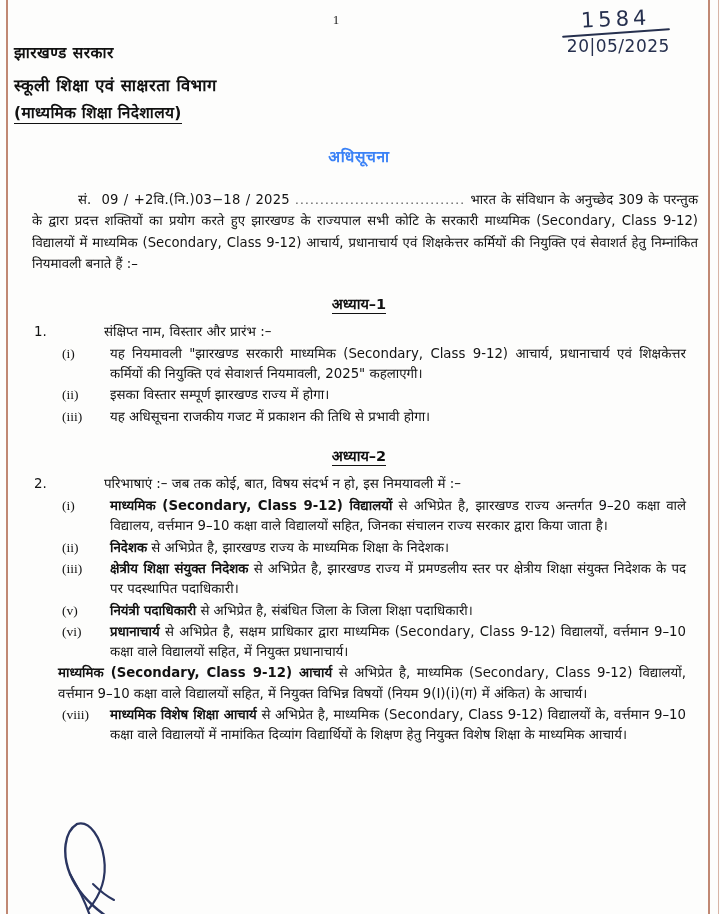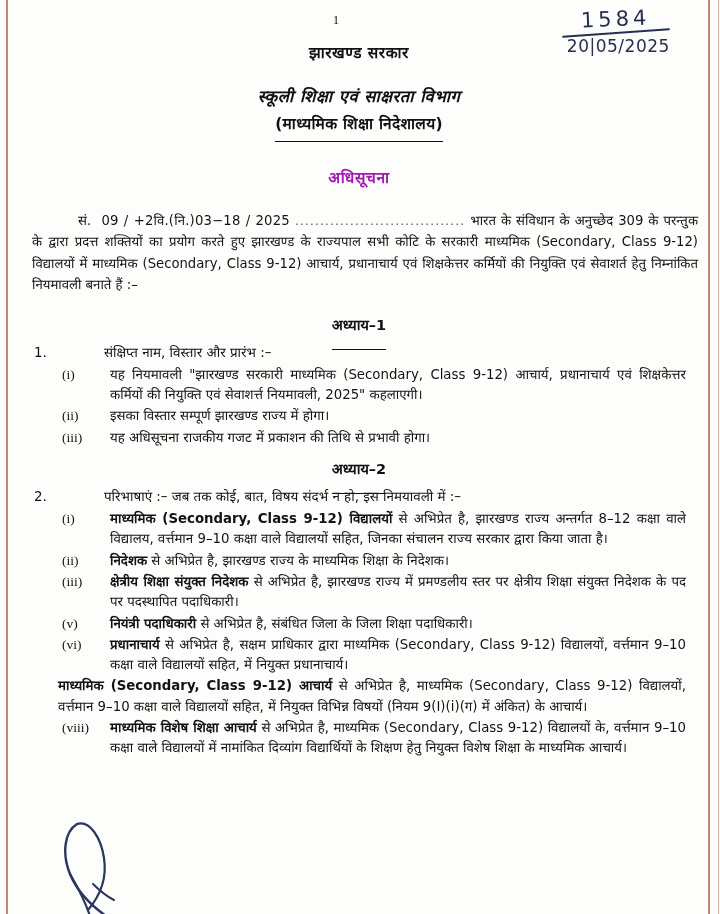--- a/index.html
+++ b/index.html
@@ -86,54 +86,52 @@
   }
   .hand-date {
     font-size: 17px;
     letter-spacing: 0.5px;
     transform: rotate(1.5deg) translateX(2px);
     white-space: nowrap;
   }
 
   
   .hdr {
-    text-align: center;
     font-family: "DejaVu Sans", sans-serif;
     font-weight: bold;
     color: #111;
   }
   .hdr-1 {
     font-size: 15.5px;
     margin-top: 13px;
     letter-spacing: 0.5px;
   }
   .hdr-2 {
     font-size: 16.5px;
-    margin-top: 21px;
+    margin-top: 10px;
     letter-spacing: 0.5px;
-    font-style: italic;
   }
   .hdr-3 {
     font-size: 15.5px;
     margin-top: 5px;
     letter-spacing: 0.3px;
   }
   .hdr-3 span.ul {
     border-bottom: 1.4px solid #111;
-    padding-bottom: 8px;
+    padding-bottom: 1px;
   }
 
   .notification-title {
     text-align: center;
     font-family: "DejaVu Sans", sans-serif;
     font-weight: bold;
     font-size: 15.5px;
-    margin-top: 32px;
+    margin-top: 22px;
     letter-spacing: 0.6px;
-    color: #a21caf;
+    color: #3b82f6;
   }
 
   
   .preamble {
     margin: 22px 6px 0 18px;
     font-family: "DejaVu Sans", sans-serif;
     font-size: 13.2px;
     line-height: 1.62;
     text-align: justify;
     color: #131313;
@@ -151,24 +149,24 @@
   
   .chapter {
     text-align: center;
     font-family: "DejaVu Sans", sans-serif;
     font-weight: bold;
     font-size: 14.5px;
     color: #111;
   }
   .chapter span {
     border-bottom: 1.4px solid #111;
-    padding-bottom: 16px;
+    padding-bottom: 1px;
   }
   .chapter.c1 { margin-top: 18px; }
-  .chapter.c2 { margin-top: 10px; }
+  .chapter.c2 { margin-top: 18px; }
 
   
   .section {
     margin-top: 9px;
     font-family: "DejaVu Sans", sans-serif;
     color: #131313;
   }
   .section-head {
     display: flex;
     font-size: 13.4px;
@@ -274,21 +272,21 @@
 
     <div class="section">
       <div class="section-head">
         <div class="section-num">2.</div>
         <div class="section-title">परिभाषाएं :– जब तक कोई, बात, विषय संदर्भ न हो, इस निमयावली में :–</div>
       </div>
       <div class="sublist">
 
         <div class="subitem">
           <div class="subitem-num">(i)</div>
-          <div class="subitem-body"><b>माध्यमिक (Secondary, Class 9-12) विद्यालयों</b><span> से अभिप्रेत है, झारखण्ड राज्य अन्तर्गत 8–12 कक्षा वाले विद्यालय, वर्त्तमान 9–10 कक्षा वाले विद्यालयों सहित, जिनका संचालन राज्य सरकार द्वारा किया जाता है।</span></div>
+          <div class="subitem-body"><b>माध्यमिक (Secondary, Class 9-12) विद्यालयों</b><span> से अभिप्रेत है, झारखण्ड राज्य अन्तर्गत 9–20 कक्षा वाले विद्यालय, वर्त्तमान 9–10 कक्षा वाले विद्यालयों सहित, जिनका संचालन राज्य सरकार द्वारा किया जाता है।</span></div>
         </div>
 
         <div class="subitem">
           <div class="subitem-num">(ii)</div>
           <div class="subitem-body"><b>निदेशक</b><span> से अभिप्रेत है, झारखण्ड राज्य के माध्यमिक शिक्षा के निदेशक।</span></div>
         </div>
 
         <div class="subitem">
           <div class="subitem-num">(iii)</div>
           <div class="subitem-body"><b>क्षेत्रीय शिक्षा संयुक्त निदेशक</b><span> से अभिप्रेत है, झारखण्ड राज्य में प्रमण्डलीय स्तर पर क्षेत्रीय शिक्षा संयुक्त निदेशक के पद पर पदस्थापित पदाधिकारी।</span></div>

